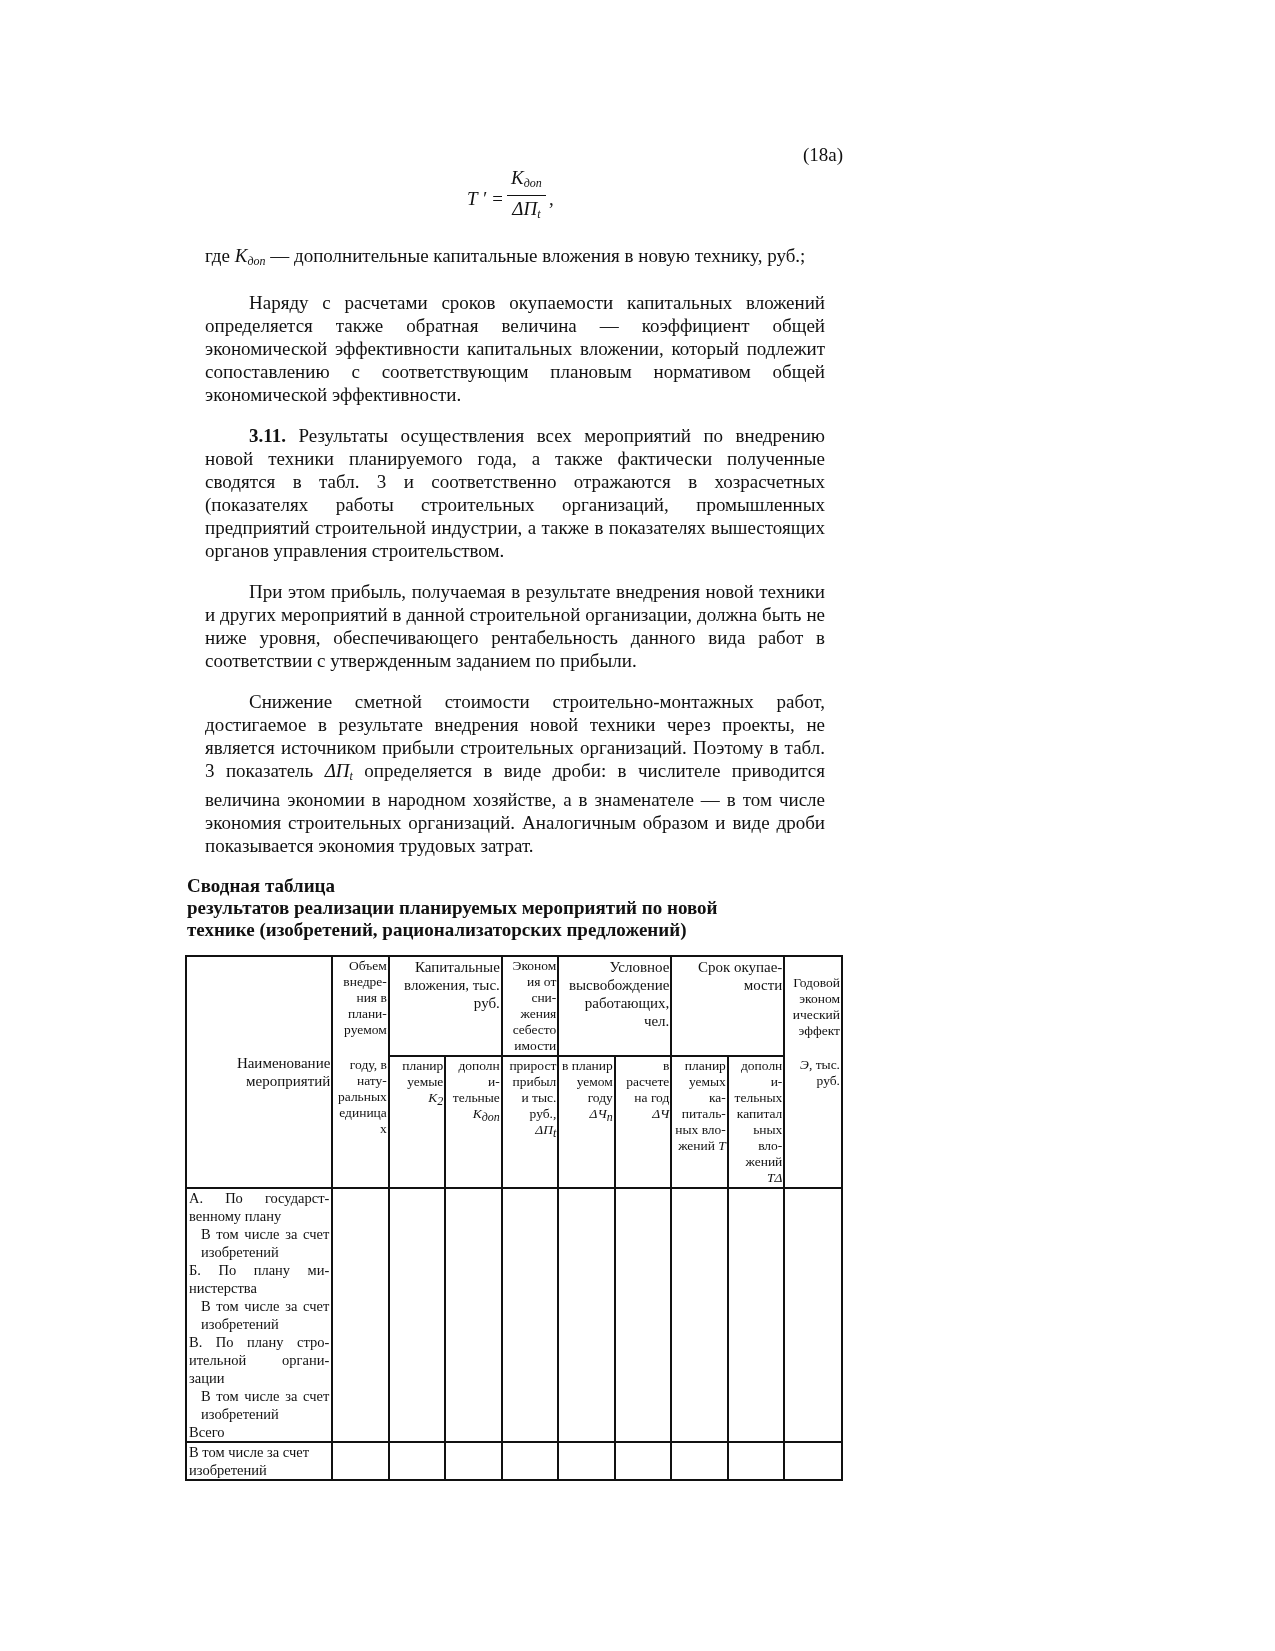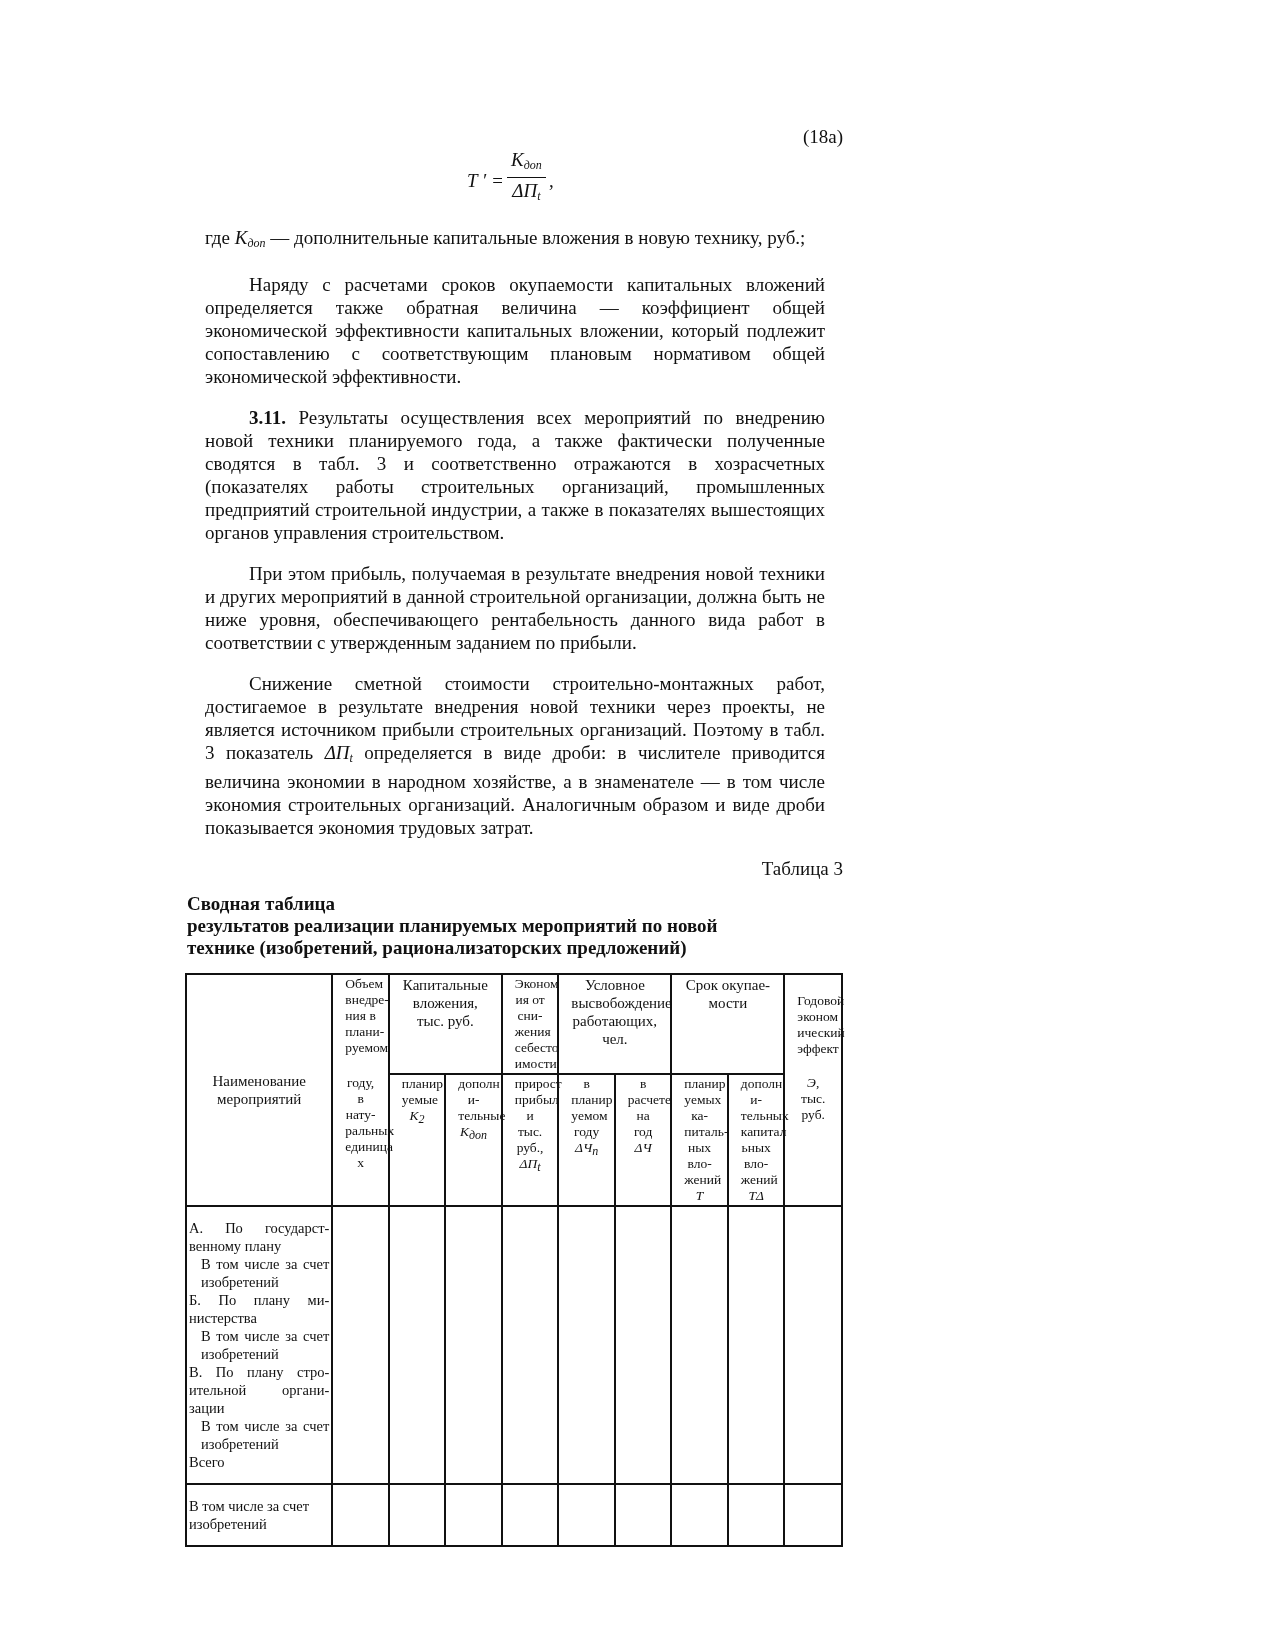--- a/index.html
+++ b/index.html
@@ -1,36 +1,36 @@
 <!DOCTYPE html>
 <html><head>
 <meta charset="utf-8">
 <style>
   html, body { margin: 0; padding: 0; background: #ffffff; }
   body { width: 1275px; height: 1651px; position: relative; font-family: "Liberation Serif", serif; color: #111; }
-  .page { position: absolute; left: 187px; top: 126px; width: 656px; }
+  .page { position: absolute; left: 187px; top: 144px; width: 656px; }
   .eqno { text-align: right; font-size: 19px; line-height: 22px; }
   .formula { position: relative; height: 60px; font-size: 19px; font-style: italic; }
   .formula .lhs { position: absolute; left: 280px; top: 22px; }
   .formula .frac { position: absolute; left: 320px; top: 0; text-align: center; }
   .formula .num { border-bottom: 1px solid #111; padding: 0 4px; line-height: 24px; }
   .formula .den { line-height: 26px; }
   .formula .comma { position: absolute; left: 362px; top: 22px; font-style: normal; }
   sub.s { font-size: 12px; font-style: italic; vertical-align: -3px; }
   p { margin: 18px; font-size: 19px; line-height: 23px; text-align: justify; }
   p.indent { text-indent: 44px; }
   p.def2 { padding-left: 101px; text-indent: -75px; }
   .it { font-style: italic; }
   .tabno { text-align: right; font-size: 19px; margin-top: 10px; line-height: 24px; }
   .caption { text-align: left; font-weight: bold; font-size: 19px; line-height: 22px; margin-top: 12px; }
   table { border-collapse: collapse; margin-top: 14px; margin-left: -2px; width: 658px; table-layout: fixed; font-size: 13.5px; line-height: 16px; }
-  td, th { border: 2px solid #111; vertical-align: top; text-align: center; padding: 1px 12px; font-weight: normal; }
+  td, th { border: 2px solid #111; vertical-align: top; text-align: right; padding: 1px 1px; font-weight: normal; }
   .colname { vertical-align: middle; font-size: 15px; line-height: 18px; }
   .big { font-size: 15px; line-height: 18px; }
-  .rowcell { text-align: justify; font-size: 14.5px; line-height: 18px; padding: 12px 2px; }
+  .rowcell { text-align: justify; font-size: 14.5px; line-height: 18px; padding: 0 2px; }
   .rowcell .sub { padding-left: 12px; }
 </style>
 </head>
 <body>
 
 <div class="page">
 
   <div class="eqno">(18a)</div>
   <div class="formula">
     <span class="lhs">T ′ =</span>
@@ -41,21 +41,20 @@
     <span class="comma">,</span>
   </div>
 
   <p><span>где </span><span class="it">K</span><sub class="s">доп</sub><span> — дополнительные капитальные вложения в новую технику, руб.;</span></p>
 
   <p class="indent">Наряду с расчетами сроков окупаемости капитальных вложений определяется также обратная величина — коэффициент общей экономической эффективности капитальных вложении, который подлежит сопоставлению с соответствующим плановым нормативом общей экономической эффективности.</p>
   <p class="indent"><b>3.11.</b><span> Результаты осуществления всех мероприятий по внедрению новой техники планируемого года, а также фактически полученные сводятся в табл. 3 и соответственно отражаются в хозрасчетных (показателях работы строительных организаций, промышленных предприятий строительной индустрии, а также в показателях вышестоящих органов управления строительством.</span></p>
   <p class="indent">При этом прибыль, получаемая в результате внедрения новой техники и других мероприятий в данной строительной организации, должна быть не ниже уровня, обеспечивающего рентабельность данного вида работ в соответствии с утвержденным заданием по прибыли.</p>
   <p class="indent"><span>Снижение сметной стоимости строительно-монтажных работ, достигаемое в результате внедрения новой техники через проекты, не является источником прибыли строительных организаций. Поэтому в табл. 3 показатель </span><span class="it">ΔП</span><sub class="s">t</sub><span> определяется в виде дроби: в числителе приводится величина экономии в народном хозяйстве, а в знаменателе — в том числе экономия строительных организаций. Аналогичным образом и виде дроби показывается экономия трудовых затрат.</span></p>
 
-  <div class="tabno">Таблица 3</div>
   <div class="caption">
     <div>Сводная таблица</div>
     <div>результатов реализации планируемых мероприятий по новой</div>
     <div>технике (изобретений, рационализаторских предложений)</div>
   </div>
 
   <table>
     <colgroup>
       <col style="width:145px">
         <col style="width:56px">

